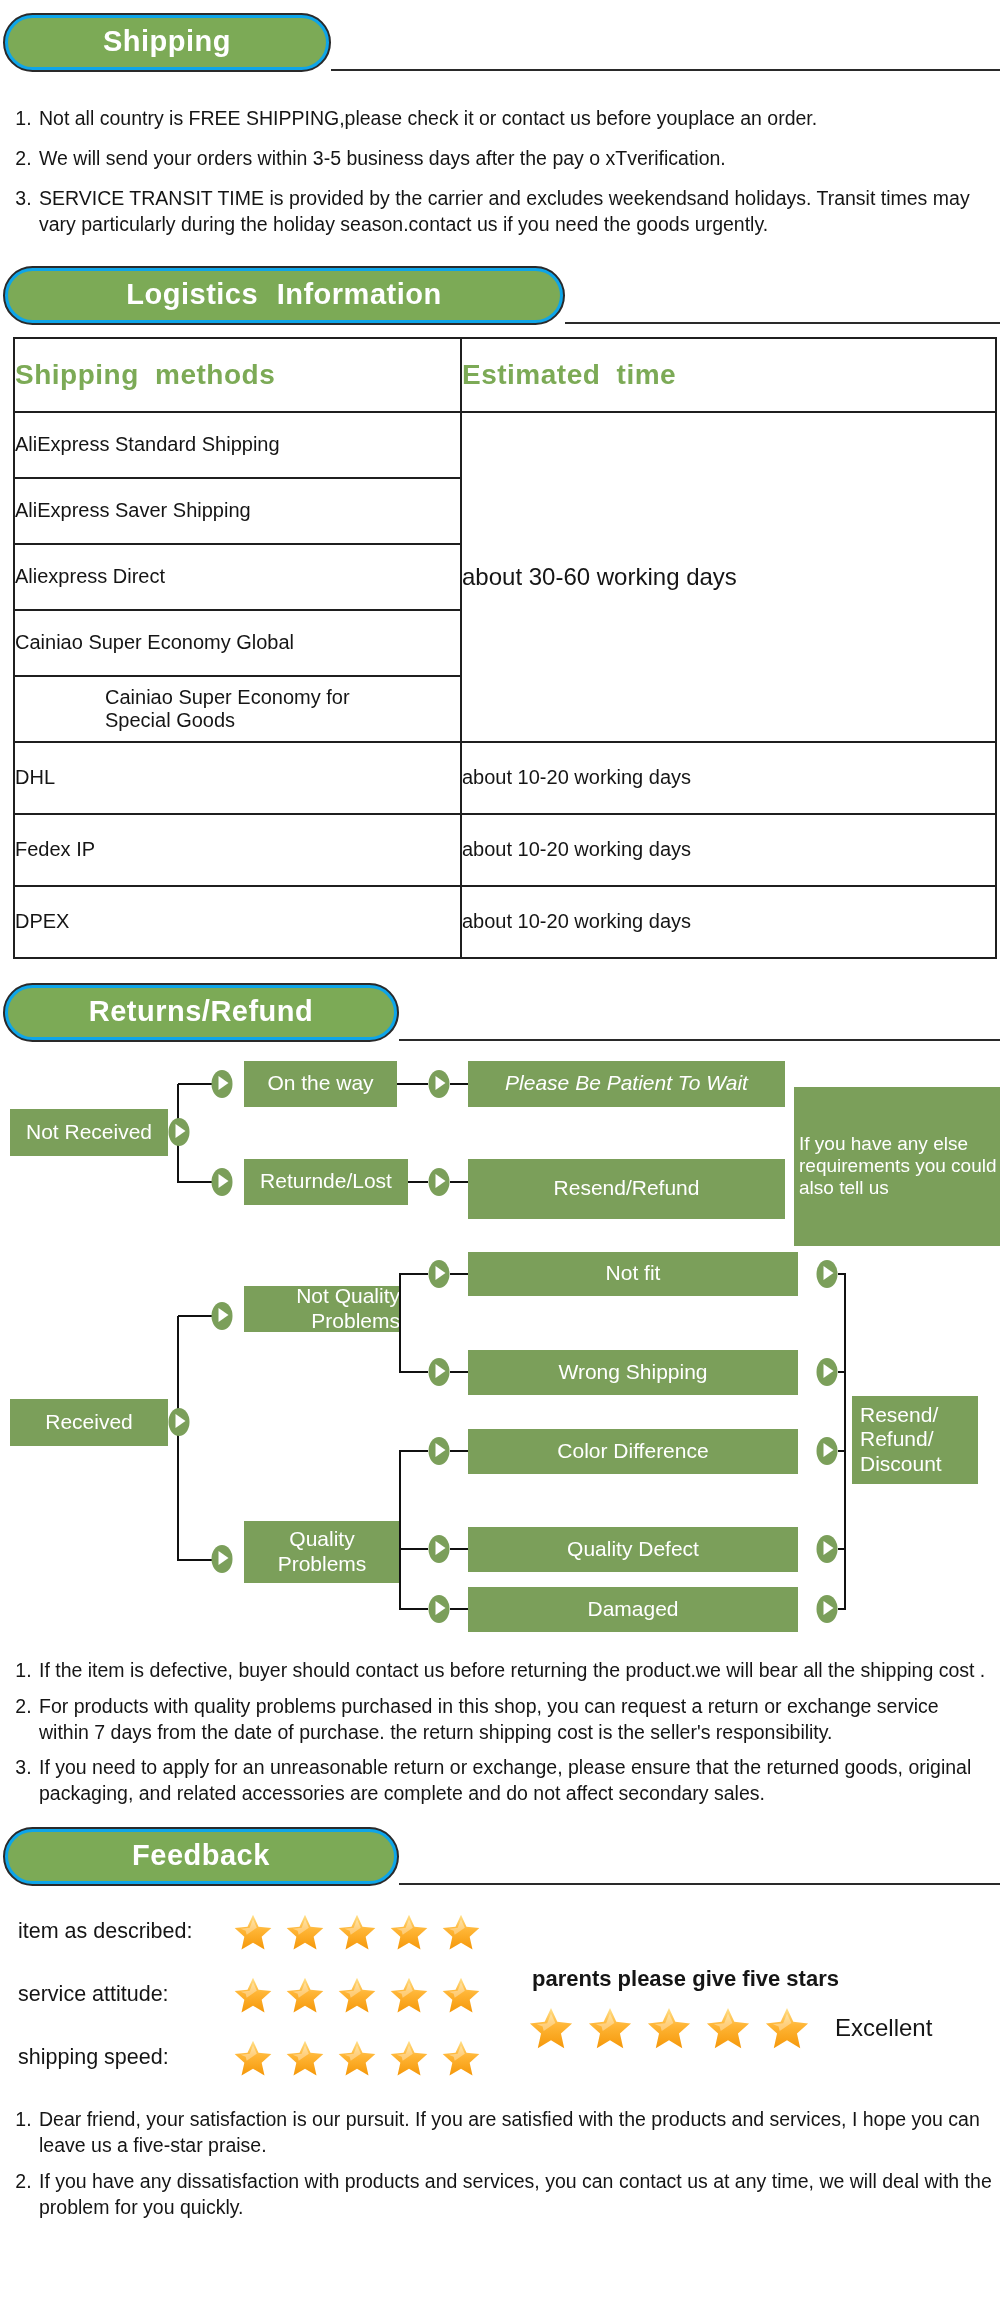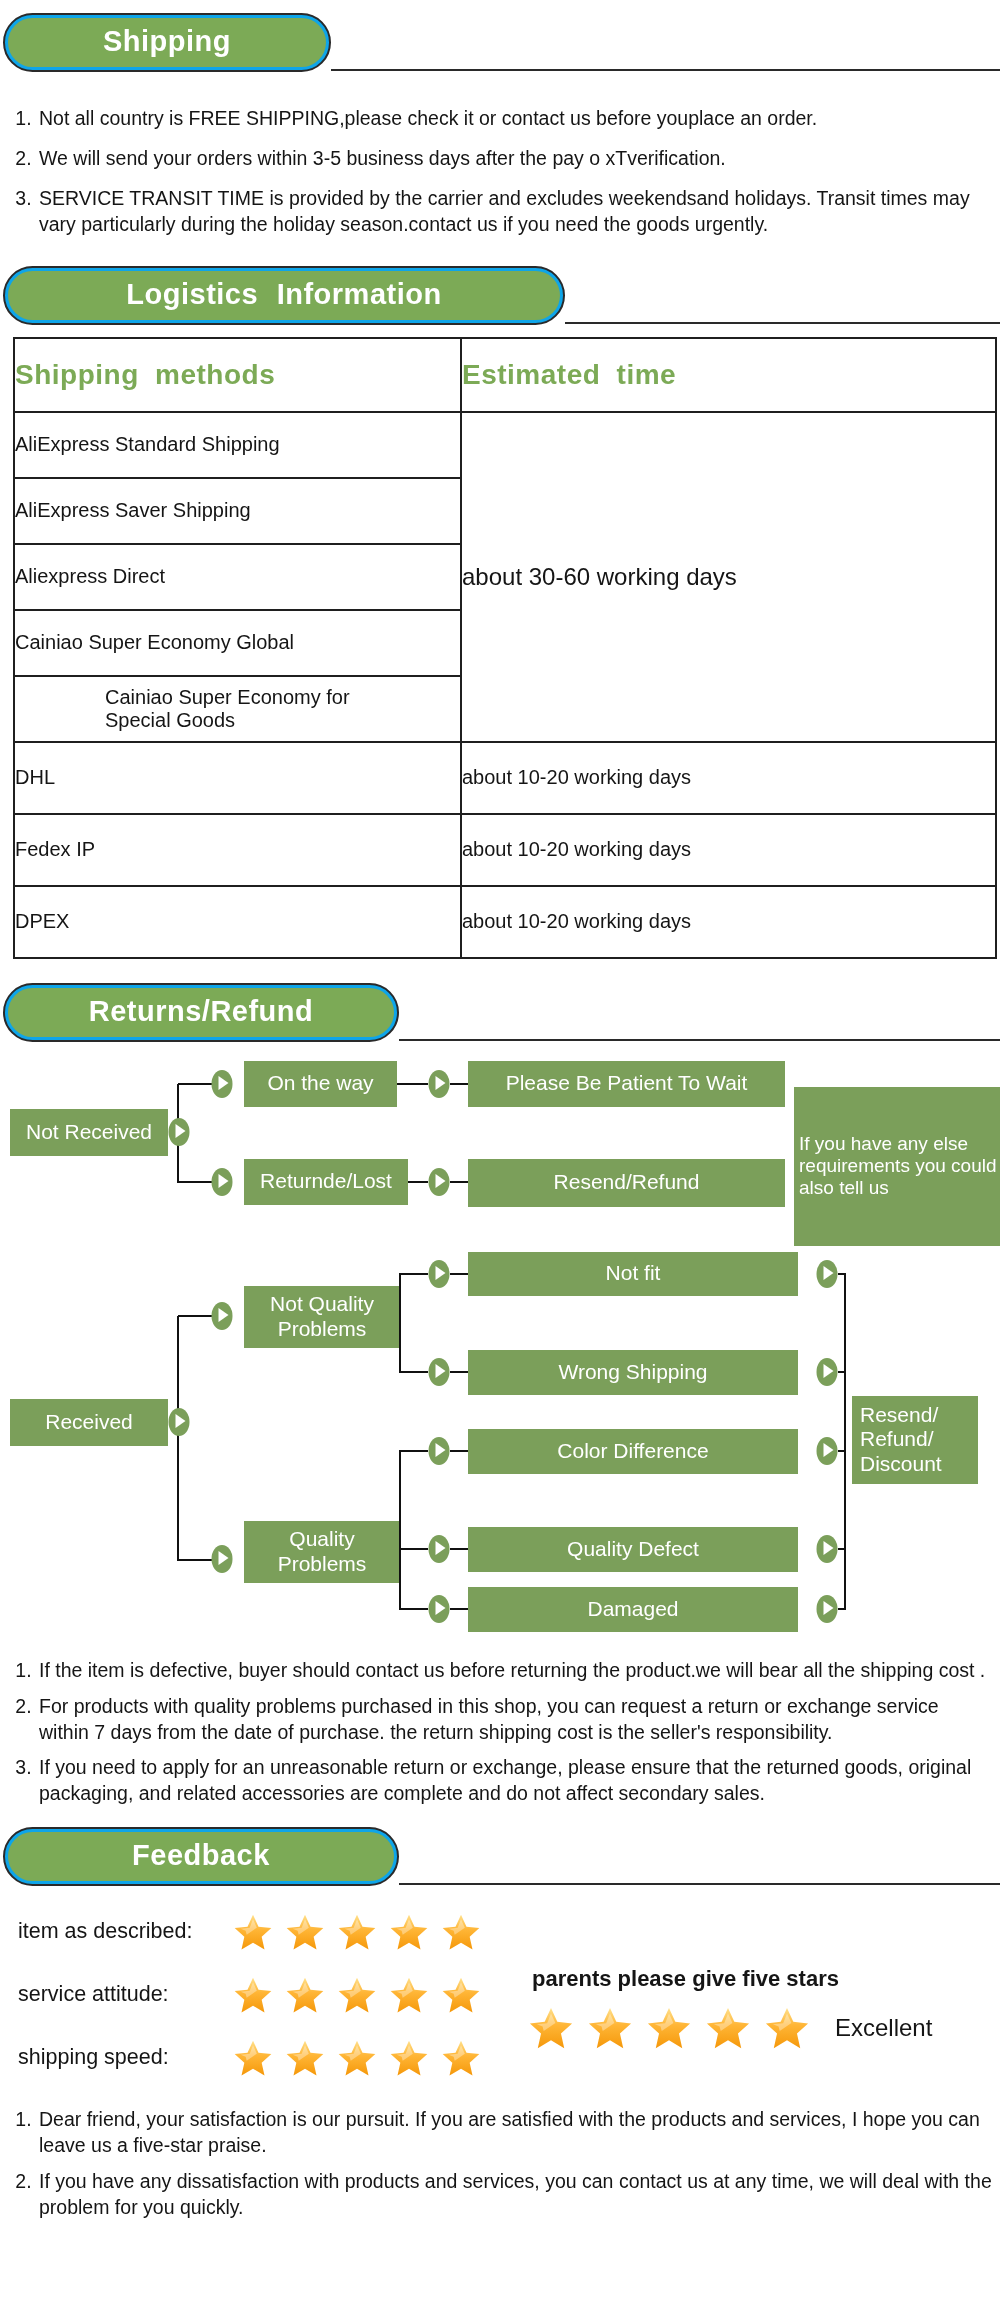--- a/index.html
+++ b/index.html
@@ -161,36 +161,36 @@
   <div class="fc-box" style="left:10px; top:65px; width:158px; height:47px;">Not Received</div>
   <div class="conn" style="left:179px; top:88px;"></div>
   <div class="fc-line" style="left:177px; top:40px; width:2px; height:99px;"></div>
   <div class="fc-line" style="left:178px; top:39px; width:34px; height:2px;"></div>
   <div class="fc-line" style="left:178px; top:137px; width:34px; height:2px;"></div>
   <div class="conn" style="left:222px; top:40px;"></div>
   <div class="fc-box" style="left:244px; top:17px; width:153px; height:46px;">On the way</div>
   <div class="fc-line" style="left:397px; top:39px; width:31px; height:2px;"></div>
   <div class="conn" style="left:439px; top:40px;"></div>
   <div class="fc-line" style="left:450px; top:39px; width:18px; height:2px;"></div>
-  <div class="fc-box" style="left:468px; top:17px; width:317px; height:46px;">Please Be Patient To Wait</div>
+  <div class="fc-box" style="left:468px; top:17px; width:317px; height:46px;font-style:italic;">Please Be Patient To Wait</div>
   <div class="conn" style="left:222px; top:138px;"></div>
   <div class="fc-box" style="left:244px; top:115px; width:164px; height:46px;">Returnde/Lost</div>
   <div class="fc-line" style="left:408px; top:137px; width:20px; height:2px;"></div>
   <div class="conn" style="left:439px; top:138px;"></div>
   <div class="fc-line" style="left:450px; top:137px; width:18px; height:2px;"></div>
-  <div class="fc-box" style="left:468px; top:115px; width:317px; height:48px;">Resend/Refund</div>
+  <div class="fc-box" style="left:468px; top:115px; width:317px; height:60px;">Resend/Refund</div>
   <div class="fc-box align-left" style="left:794px; top:43px; width:206px; height:159px; font-size:19px; align-items:center; padding-left:5px;">If you have any else requirements you could also tell us</div>
 
   <div class="fc-box" style="left:10px; top:355px; width:158px; height:47px;">Received</div>
   <div class="conn" style="left:179px; top:378px;"></div>
   <div class="fc-line" style="left:177px; top:272px; width:2px; height:245px;"></div>
   <div class="fc-line" style="left:178px; top:271px; width:34px; height:2px;"></div>
   <div class="fc-line" style="left:178px; top:515px; width:34px; height:2px;"></div>
   <div class="conn" style="left:222px; top:272px;"></div>
-  <div class="fc-box" style="left:244px; top:242px; width:156px; height:62px;">Not Quality Problems</div>
+  <div class="fc-box" style="left:244px; top:242px; width:156px; height:46px;text-align:right;">Not Quality Problems</div>
   <div class="fc-line" style="left:399px; top:229px; width:2px; height:100px;"></div>
   <div class="fc-line" style="left:400px; top:229px; width:28px; height:2px;"></div>
   <div class="conn" style="left:439px; top:230px;"></div>
   <div class="fc-line" style="left:450px; top:229px; width:18px; height:2px;"></div>
   <div class="fc-box" style="left:468px; top:208px; width:330px; height:44px;">Not fit</div>
   <div class="conn" style="left:827px; top:230px;"></div>
   <div class="fc-line" style="left:838px; top:229px; width:8px; height:2px;"></div>
   <div class="fc-line" style="left:400px; top:327px; width:28px; height:2px;"></div>
   <div class="conn" style="left:439px; top:328px;"></div>
   <div class="fc-line" style="left:450px; top:327px; width:18px; height:2px;"></div>

